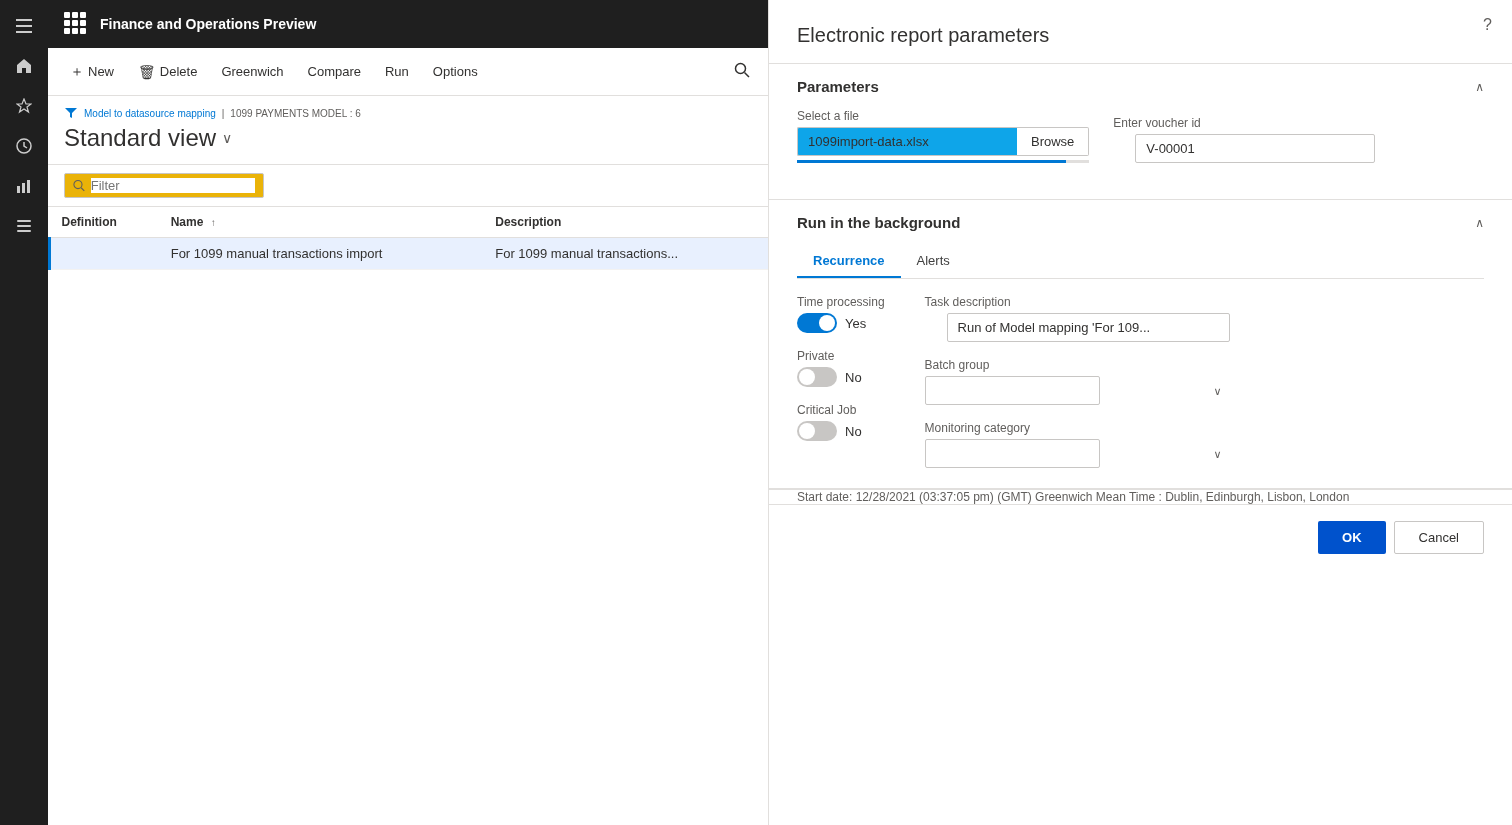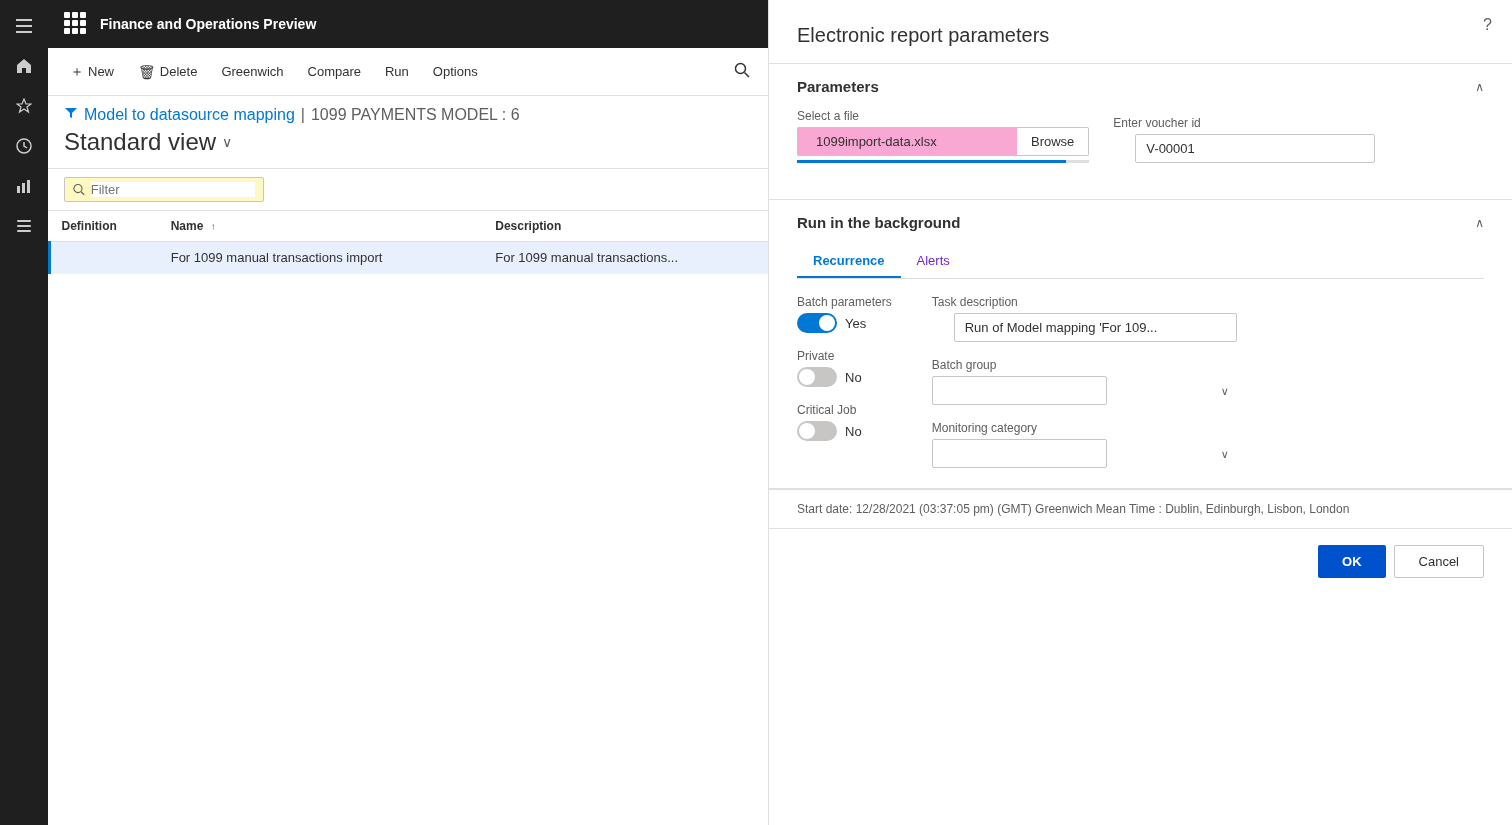--- a/index.html
+++ b/index.html
@@ -79,41 +79,41 @@
       font-size: 16px; color: #323130; padding: 6px;
     }
 
     
     .breadcrumb-area {
       padding: 10px 16px 4px 16px;
       border-bottom: 1px solid #e1dfdd;
       flex-shrink: 0;
     }
     .breadcrumb {
-      font-size: 16px; color: #0078d4; display: flex; gap: 6px;
+      font-size: 10px; color: #0078d4; display: flex; align-items: center; gap: 6px;
     }
     .breadcrumb-sep { color: #605e5c; }
     .breadcrumb-current { color: #605e5c; }
     .view-title {
       font-size: 24px; font-weight: 300; color: #323130;
       display: flex; align-items: center; gap: 6px; margin-top: 4px;
       padding-bottom: 8px;
     }
     .view-title-chevron { font-size: 14px; color: #605e5c; cursor: pointer; }
 
     
     .filter-bar {
       padding: 8px 16px;
       border-bottom: 1px solid #e1dfdd;
       flex-shrink: 0;
     }
     .filter-input-wrap {
       display: flex; align-items: center; gap: 6px;
       border: 1px solid #c8c6c4; border-radius: 2px;
-      padding: 4px 8px; width: 200px; background: #fef9c3;
+      padding: 4px 8px; width: 200px; background: #eab308;
     }
     .filter-input { border: none; outline: none; font-size: 13px; color: #605e5c; width: 100%; }
 
     
     .table-area {
       flex: 1; overflow: auto;
     }
     table { width: 100%; border-collapse: collapse; }
     thead th {
       text-align: left; padding: 8px 12px;
@@ -167,39 +167,39 @@
     .form-label { font-size: 12px; color: #605e5c; }
     .form-input {
       border: 1px solid #c8c6c4; border-radius: 2px;
       padding: 6px 10px; font-size: 13px; color: #323130;
       outline: none; background: #fff; margin-left: 22px;
     }
     .file-input-wrap { display: flex; gap: 0; }
     .file-input {
       border: 1px solid #c8c6c4; border-right: none;
       border-radius: 2px 0 0 2px;
-      padding: 6px 18px; font-size: 13px; color: #323130;
-      width: 220px; background: #f9a8d4;
+      padding: 6px 10px; font-size: 13px; color: #323130;
+      width: 220px; background: #0ea5e9;
     }
     .browse-btn {
       border: 1px solid #c8c6c4; border-left: none;
       border-radius: 0 2px 2px 0;
       padding: 6px 14px; font-size: 13px; color: #323130;
       background: #fff; cursor: pointer;
     }
     .progress-bar-wrap {
       height: 3px; background: #e1dfdd; margin-top: 4px; width: 100%;
     }
     .progress-bar { height: 3px; background: #0078d4; width: 92%; }
 
     
     .section-tabs { display: flex; gap: 0; margin-bottom: 16px; border-bottom: 1px solid #e1dfdd; }
     .section-tab {
       padding: 8px 16px; font-size: 13px; cursor: pointer;
-      color: #6d28d9; border-bottom: 2px solid transparent;
+      color: #404040; border-bottom: 2px solid transparent;
     }
     .section-tab.active { border-bottom-color: #0078d4; color: #0078d4; font-weight: 600; }
 
     
     .toggle-wrap { display: flex; align-items: center; gap: 8px; }
     .toggle {
       width: 40px; height: 20px; border-radius: 10px;
       position: relative; cursor: pointer;
     }
     .toggle.on { background: #0078d4; }
@@ -225,21 +225,21 @@
       appearance: none; background: #fff; cursor: pointer;
       width: 175px; outline: none;
     }
     .form-select-chevron {
       position: absolute; right: 8px; top: 50%; transform: translateY(-50%);
       font-size: 11px; color: #605e5c; pointer-events: none;
     }
 
     
     .status-bar {
-      padding: 12px 28px;
+      padding: 0 28px;
       font-size: 12px; color: #605e5c;
       border-top: 1px solid #e1dfdd;
     }
 
     
     .footer-btns {
       display: flex; justify-content: flex-end; gap: 8px;
       padding: 16px 28px;
       border-top: 1px solid #e1dfdd;
     }
@@ -443,21 +443,21 @@
         </div>
         <div class="section-tab">
           <span>Alerts</span>
         </div>
       </div>
 
       <div class="two-col">
 
         <div class="col">
           <div class="form-group">
-            <label class="form-label">Batch parameters</label>
+            <label class="form-label">Time processing</label>
             <div class="toggle-wrap">
               <div class="toggle on">
                 <div class="toggle-thumb"></div>
               </div>
               <span class="toggle-label">Yes</span>
             </div>
           </div>
 
           <div class="form-group">
             <label class="form-label">Private</label>

